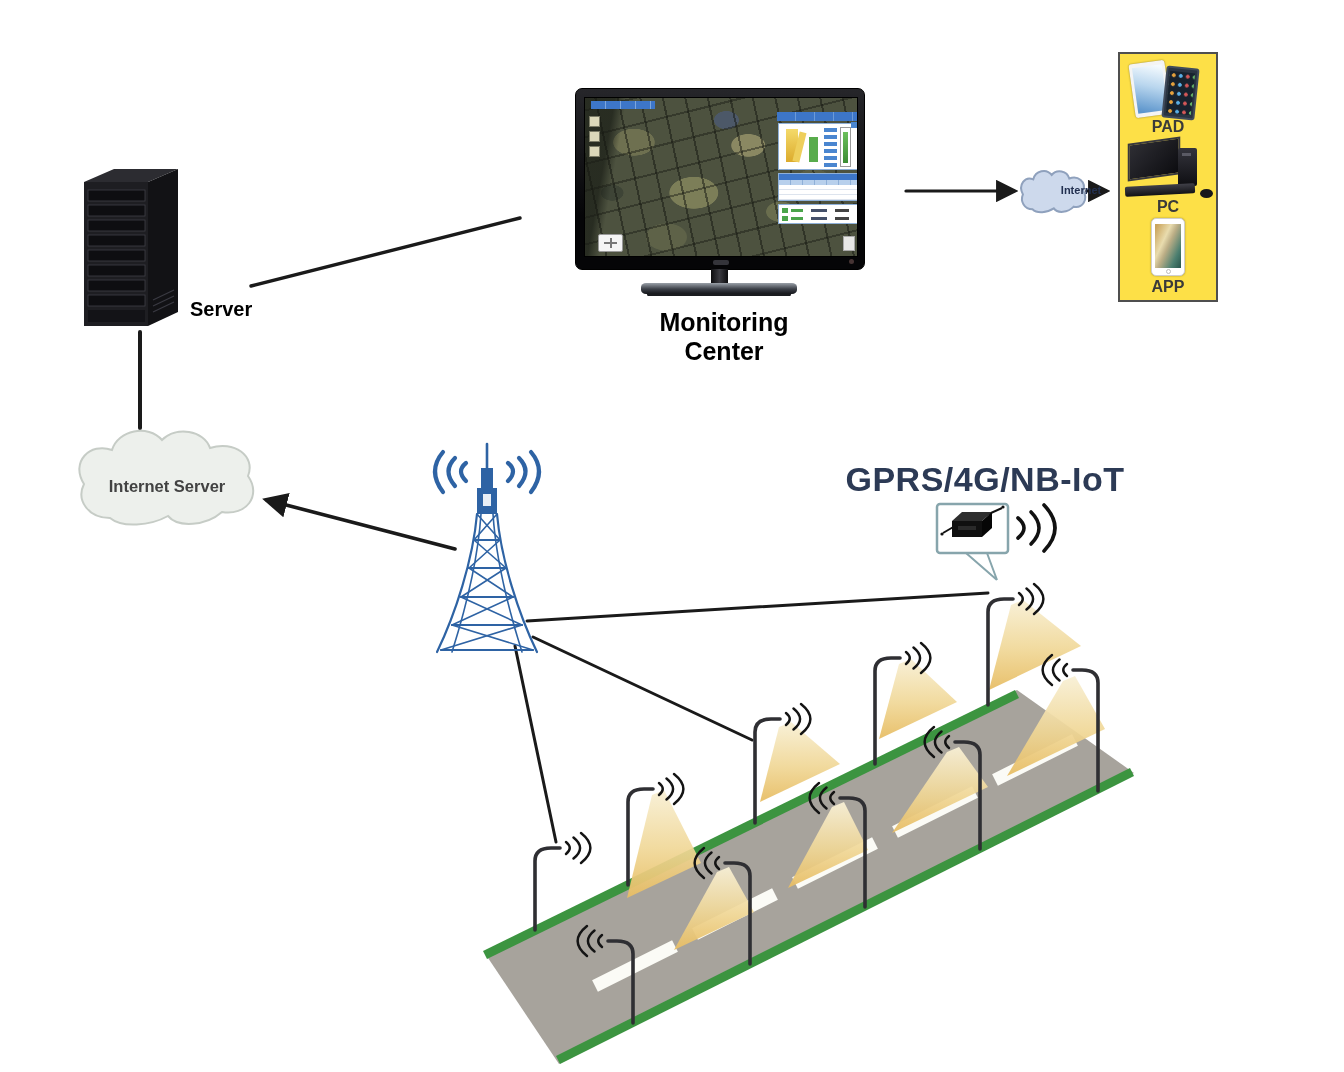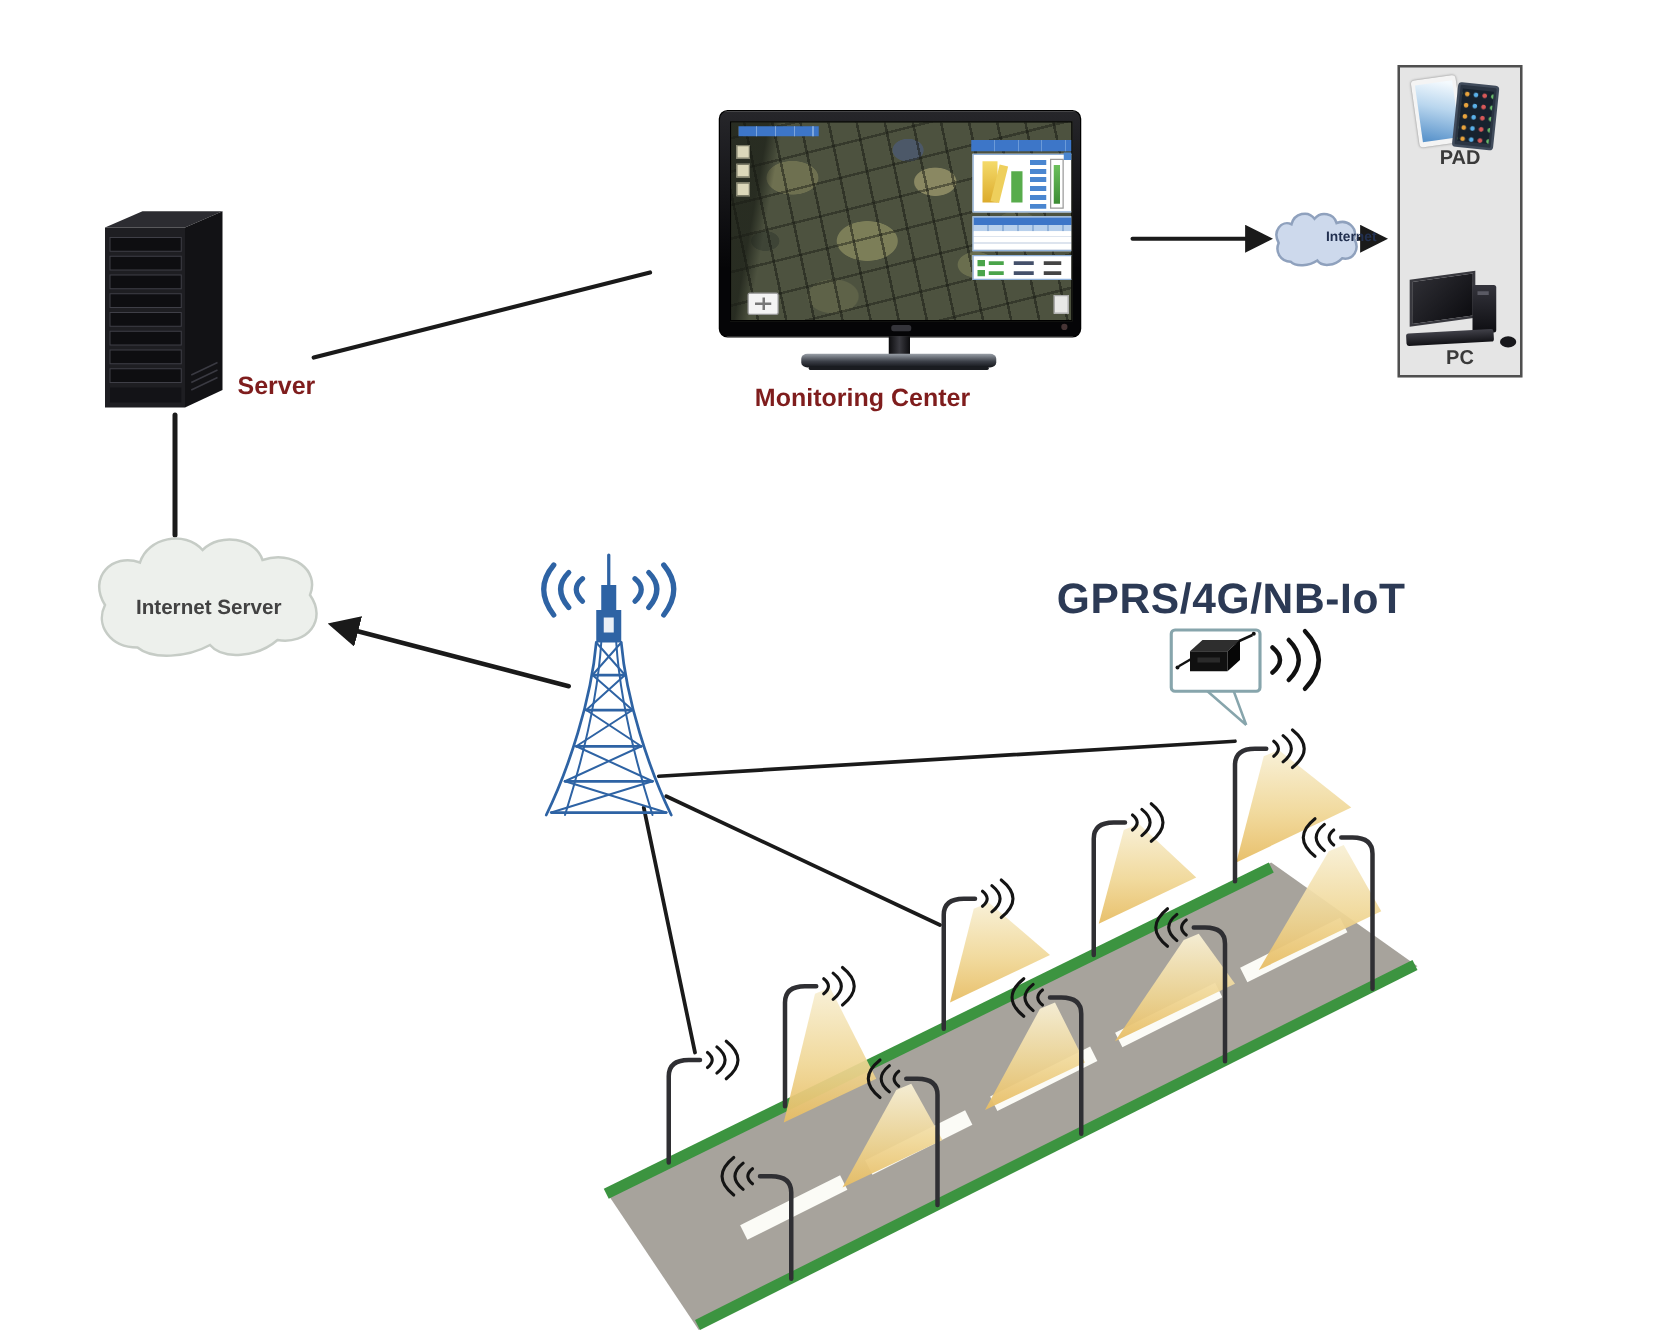--- a/index.html
+++ b/index.html
@@ -1,23 +1,23 @@
 <!DOCTYPE html>
 <html><head>
 <meta charset="utf-8">
 <style>
   html,body{margin:0;padding:0;background:#fff;}
   .stage{position:relative;width:1344px;height:1072px;background:#fff;overflow:hidden;
          font-family:"Liberation Sans", sans-serif;}
   .stage svg{position:absolute;left:0;top:0;}
-  .lbl{position:absolute;color:#7f1d1d;font-weight:700;}
+  .lbl{position:absolute;color:#000000;font-weight:700;}
 
   
   .server-label{left:190px;top:298px;font-size:20px;}
-  .mc-label{left:590px;top:308px;width:200px;text-align:center;font-size:20px;}
+  .mc-label{left:624px;top:308px;width:200px;text-align:center;font-size:25px;}
   .gprs-label{left:845px;top:460px;width:280px;text-align:center;font-size:34px;color:#2c3a55;letter-spacing:.5px;}
   .icloud-label{left:93px;top:477px;width:148px;text-align:center;font-size:16.5px;color:#424242;}
   .inet-label{left:1021px;top:184px;width:64px;text-align:center;font-size:11px;color:#223050;margin-left:28px;}
 
   
   .monitor-unit{position:absolute;left:575px;top:88px;width:290px;height:260px;}
   .bezel{position:absolute;left:0;top:0;width:290px;height:182px;background:linear-gradient(#26262a,#050507 70%);
          border-radius:7px;border:1px solid #000;box-sizing:border-box;}
   .screen{position:absolute;left:8px;top:8px;width:272px;height:158px;overflow:hidden;border:1px solid #000;
     background-color:#4d523f;
@@ -66,21 +66,21 @@
     background-size:13px 2px,2px 10px;background-position:center;background-repeat:no-repeat;}
   .br-box{position:absolute;right:2px;bottom:5px;width:12px;height:15px;background:#e8e8e6;border:1px solid #aaa;box-sizing:border-box;}
   .m-logo{position:absolute;left:137px;top:171px;width:16px;height:5px;background:#34343a;border-radius:2px;}
   .m-cam{position:absolute;right:10px;top:170px;width:5px;height:5px;border-radius:50%;background:#463434;}
   .m-neck{position:absolute;left:136px;top:181px;width:17px;height:16px;background:linear-gradient(90deg,#0c0c0e,#3a3a40,#0c0c0e);}
   .m-base{position:absolute;left:66px;top:195px;width:156px;height:11px;border-radius:5px/4px;
     background:linear-gradient(#9aa0a8,#3c4048 55%,#14161a);}
   .m-base::after{content:"";position:absolute;left:6px;bottom:-2px;width:144px;height:3px;background:#1a1c20;border-radius:2px;}
 
   
-  .devices-box{position:absolute;left:1118px;top:52px;width:100px;height:250px;background:#e5e5e5;
+  .devices-box{position:absolute;left:1118px;top:52px;width:100px;height:250px;background:#fde047;
     border:2.5px solid #4f4f4f;box-sizing:border-box;display:flex;flex-direction:column;justify-content:space-between;
     padding:4px 0;}
   .dev-group{position:relative;height:78px;}
   .dev-label{position:absolute;bottom:0;left:0;width:100%;text-align:center;font-size:16px;font-weight:700;color:#3a3a3a;}
   .tab1{position:absolute;left:12px;top:4px;width:36px;height:54px;background:#f4f4f4;border-radius:3px;
     transform:rotate(-8deg);box-shadow:0 0 2px rgba(0,0,0,.45);}
   .tab1::after{content:"";position:absolute;left:3px;top:4px;right:3px;bottom:4px;
     background:linear-gradient(200deg,#f4fafe 5%,#b9d6ee 45%,#5c95cc 95%);}
   .tab2{position:absolute;left:44px;top:9px;width:33px;height:52px;background:#2a3442;border:2px solid #414c5c;
     border-radius:3px;transform:rotate(6deg);box-sizing:border-box;}
@@ -328,20 +328,27 @@
       <div class="tab2"></div>
       <div class="dev-label">PAD</div>
     </div>
     <div class="dev-group">
       <div class="pc-screen"></div>
       <div class="pc-tower"></div>
       <div class="pc-kb"></div>
       <div class="pc-mouse"></div>
       <div class="dev-label">PC</div>
     </div>
+    <div class="dev-group">
+      <div class="phone">
+        <div class="scr"></div>
+        <div class="home"></div>
+      </div>
+      <div class="dev-label">APP</div>
+    </div>
   </div>
 
   <div class="lbl server-label">Server</div>
   <div class="lbl mc-label">Monitoring Center</div>
   <div class="lbl gprs-label">GPRS/4G/NB-IoT</div>
   <div class="lbl icloud-label">Internet Server</div>
   <div class="lbl inet-label">Internet</div>
 </div>
 
 </body></html>

